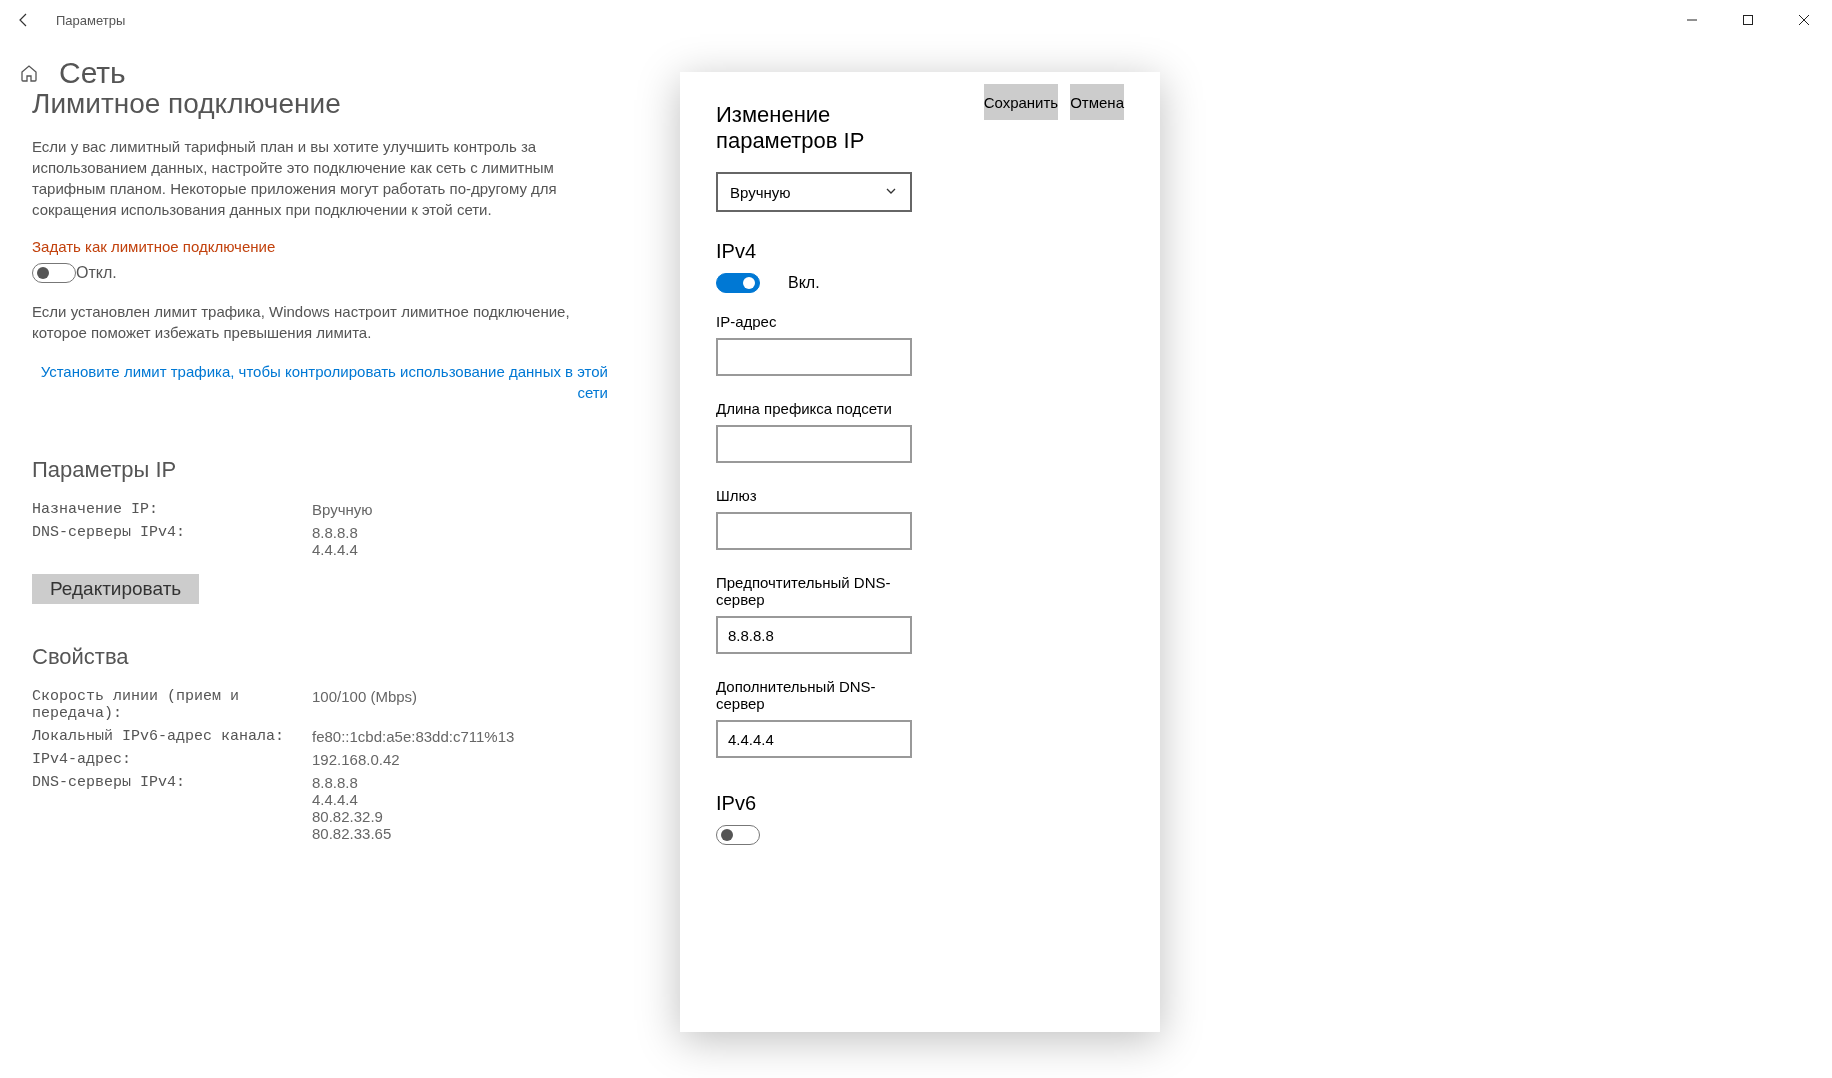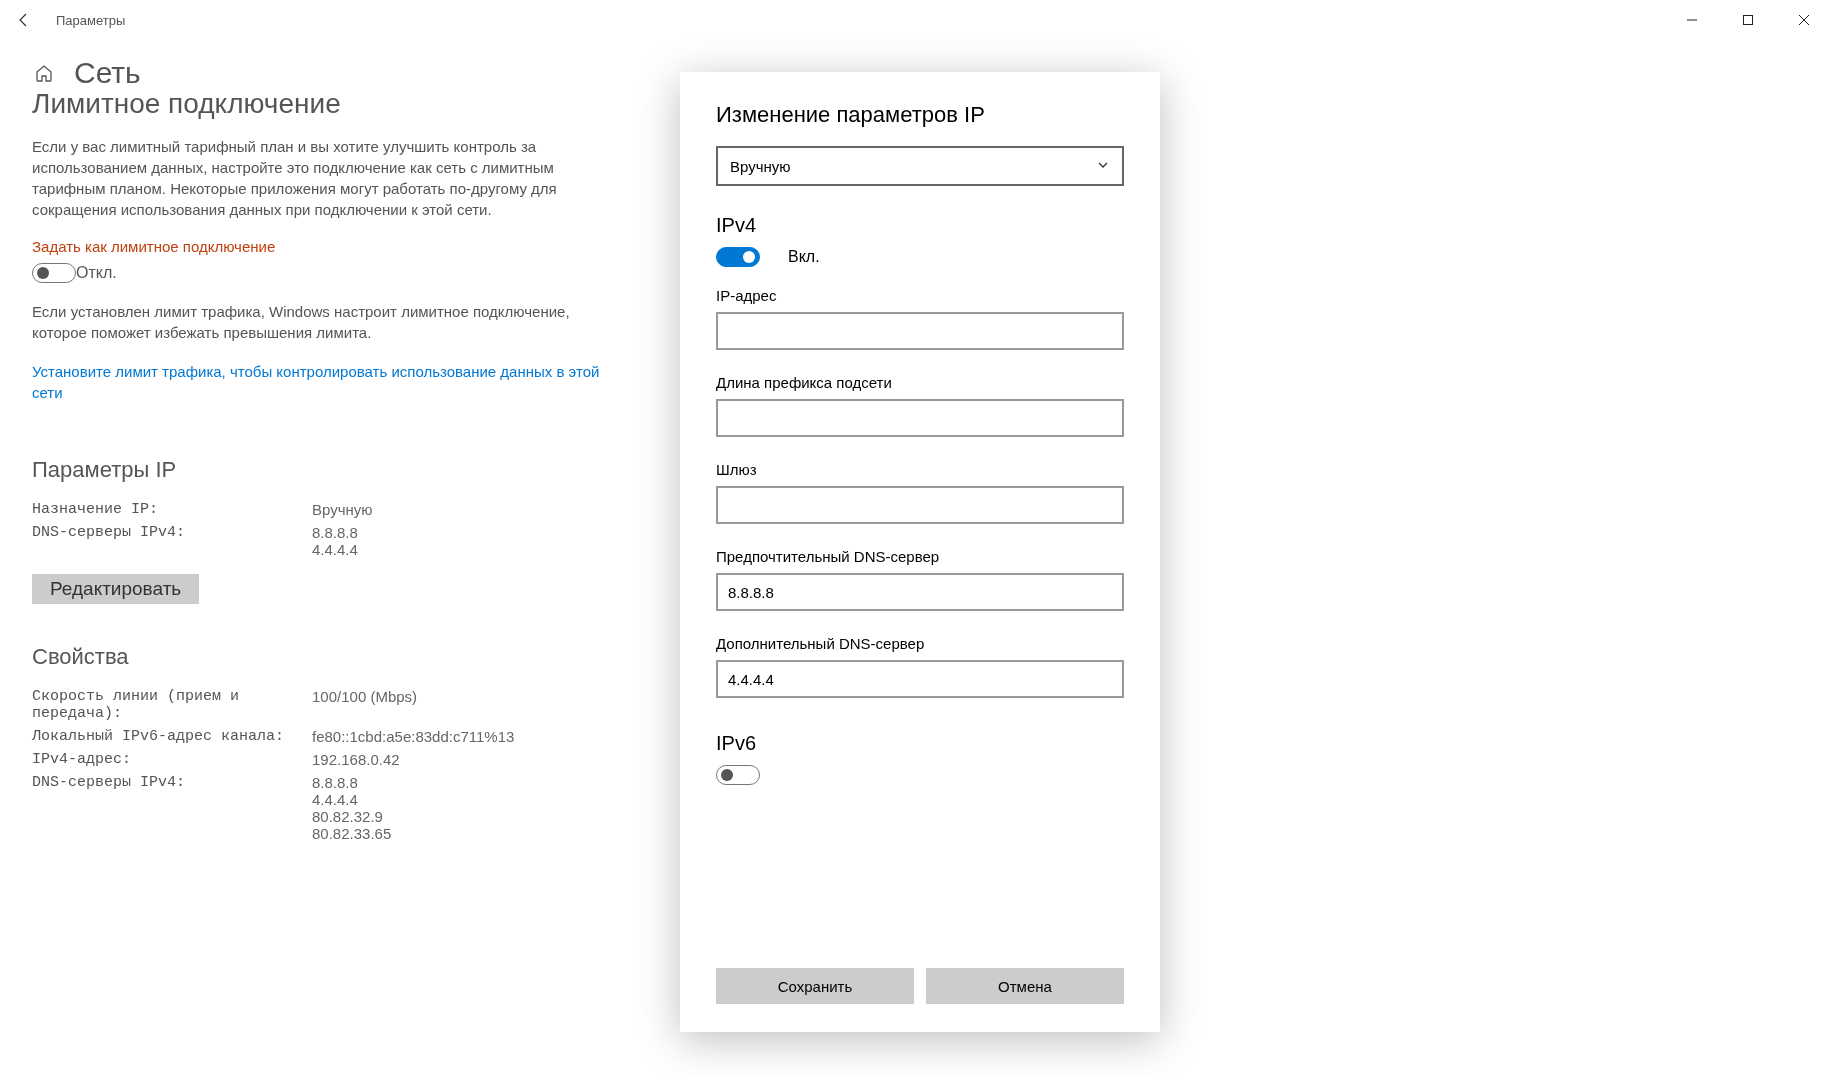--- a/index.html
+++ b/index.html
@@ -7,48 +7,48 @@
 
 
 .titlebar { height:40px; display:flex; align-items:center; padding:0 8px; }
 .titlebar .back { width:32px; height:32px; display:flex; align-items:center; justify-content:center; cursor:pointer; }
 .titlebar .title { font-size:13px; color:#555; margin-left:16px; }
 .winctl { position:absolute; right:0; top:0; display:flex; }
 .winctl div { width:56px; height:40px; display:flex; align-items:center; justify-content:center; cursor:pointer; }
 .winctl svg { stroke:#222; }
 
 
-.page-header { display:flex; align-items:center; padding:16px 32px 6px 32px;text-align:right; }
+.page-header { display:flex; align-items:center; padding:16px 32px 6px 17px;text-align:right; }
 .page-header .home { width:24px; height:24px; display:flex; align-items:center; justify-content:center; margin-right:18px; cursor:pointer; }
 .page-header h1 { font-size:30px; font-weight:400; color:#555; }
 
 
 .content { padding:0 32px; max-width:640px; color:#555; }
 .section-h { font-size:28px; font-weight:400; color:#555; margin-top:4px; margin-bottom:16px; }
 .section-h.cut { margin-top:-8px; }
 .para { font-size:15px; line-height:1.4; color:#555; margin-bottom:18px; }
 .label-sm { font-size:15px; color:#c2410c; margin-bottom:8px; display:block; }
 
 .toggle-row { display:flex; align-items:center; margin-bottom:18px; }
 .toggle { width:44px; height:20px; border:1px solid #777; border-radius:10px; position:relative; cursor:pointer; background:#fff; }
 .toggle .knob { width:12px; height:12px; border-radius:50%; background:#555; position:absolute; top:3px; left:4px; }
 .toggle.on { background:#0078d4; border-color:#0078d4; }
 .toggle.on .knob { background:#fff; left:auto; right:4px; }
 
-.link { color:#0078d4; font-size:15px; cursor:pointer; line-height:1.4; display:inline-block; margin-bottom:14px; }
+.link { color:#0078d4; font-size:15px; cursor:pointer; line-height:1.4; display:inline-block; margin-bottom:14px;text-align:right; }
 
 .kv { display:flex; font-size:15px; color:#555; margin-bottom:6px; }
 .kv .k { width:280px; flex-shrink:0;font-family:Liberation Mono, monospace; }
 .kv .v { color:#666; }
 .btn-gray { background:#ccc; border:none; color:#333; font-size:19px; padding:4px 18px; cursor:pointer; margin-top:10px; }
 
 h2.sec { font-size:22px; font-weight:400; color:#555; margin-top:40px; margin-bottom:18px; }
 
 
-.modal { position:absolute; left:680px; top:72px; width:480px; height:960px; background:#fff; box-shadow:0 8px 40px rgba(0,0,0,0.25); display:flex; flex-direction:column; }
+.modal { position:absolute; left:680px; top:72px; width:480px; height:960px; background:#fff; box-shadow:0 8px 40px rgba(0,0,0,0.25); display:flex; }
 .modal-body { flex:1; overflow-y:auto; padding:30px 36px 10px 36px; position:relative; }
 .modal-body::-webkit-scrollbar { width:4px; }
 .modal-body::-webkit-scrollbar-thumb { background:#999; }
 .modal h2 { font-size:22px; font-weight:400; margin-bottom:18px; }
 .select { width:100%; height:40px; border:2px solid #666; display:flex; align-items:center; justify-content:space-between; padding:0 12px; cursor:pointer; font-size:15px; margin-bottom:28px; }
 .fsection-h { font-size:20px; font-weight:400; margin-bottom:10px; }
 .flabel { font-size:15px; margin-bottom:8px; display:block; }
 .finput { width:100%; height:38px; border:2px solid #999; padding:0 10px; font-size:15px; margin-bottom:24px; }
 .modal-footer { display:flex; gap:12px; padding:12px 36px 28px 36px; }
 .modal-footer button { flex:1; height:36px; background:#ccc; border:none; font-size:15px; cursor:pointer; }

